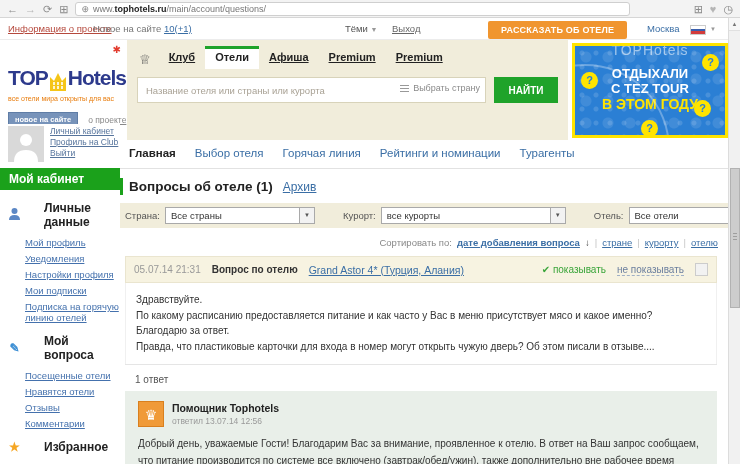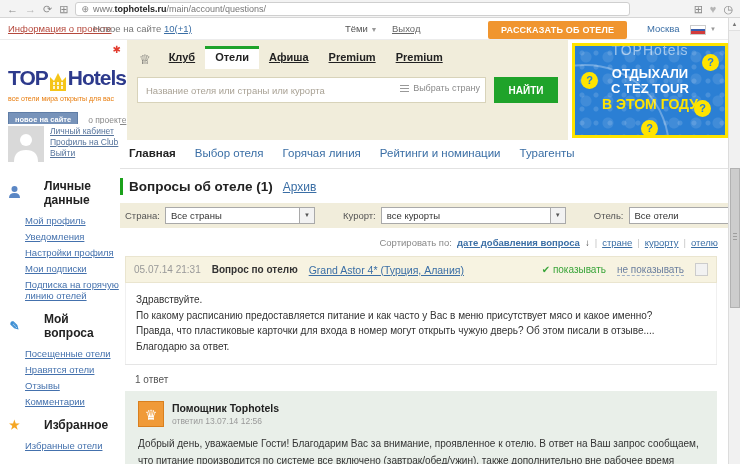--- a/index.html
+++ b/index.html
@@ -254,20 +254,21 @@
             <circle cx="18" cy="14" r="6" fill="#fff"></circle>
             <path d="M6 36 Q6 24 18 24 Q30 24 30 36 Z" fill="#fff"></path>
           </svg>
       </div>
       <div class="plinks">
         <a>Личный кабинет</a>
         <a>Профиль на Club</a>
         <a>Выйти</a>
       </div>
     </div>
+    <div class="cabinet">Мой кабинет</div>
 
     <div class="sec">
       <div class="sec-title">
         <span class="sec-ic">
           <svg width="13" height="13" viewBox="0 0 13 13">
               <circle cx="6.5" cy="4" r="3" fill="#5b87c5"></circle>
               <path d="M1 13 Q1 8 6.5 8 Q12 8 12 13 Z" fill="#5b87c5"></path>
             </svg>
         </span>
         <span>Личные данные</span>
@@ -361,22 +362,22 @@
         <span class="qtype">Вопрос по отелю</span>
         <a class="hotellink">Grand Astor 4* (Турция, Алания)</a>
         <span class="qh-spacer"></span>
         <span class="showlnk"><span>✔</span> <span>показывать</span></span>
         <span class="hidelnk">не показывать</span>
         <span class="collapsebox"></span>
       </div>
       <div class="qbody">
         <div>Здравствуйте.</div>
         <div>По какому расписанию предоставляется питание и как часто у Вас в меню присутствует мясо и какое именно?</div>
+        <div>Благодарю за ответ.</div>
         <div>Правда, что пластиковые карточки для входа в номер могут открыть чужую дверь? Об этом писали в отзыве....</div>
-        <div>Благодарю за ответ.</div>
       </div>
       <div class="anscount">1 ответ</div>
       <div class="answer">
         <div class="ans-head">
           <div class="ans-avatar">♛</div>
           <div>
             <div class="ans-author">Помощник Tophotels</div>
             <div class="ans-meta">ответил 13.07.14 12:56</div>
           </div>
         </div>

